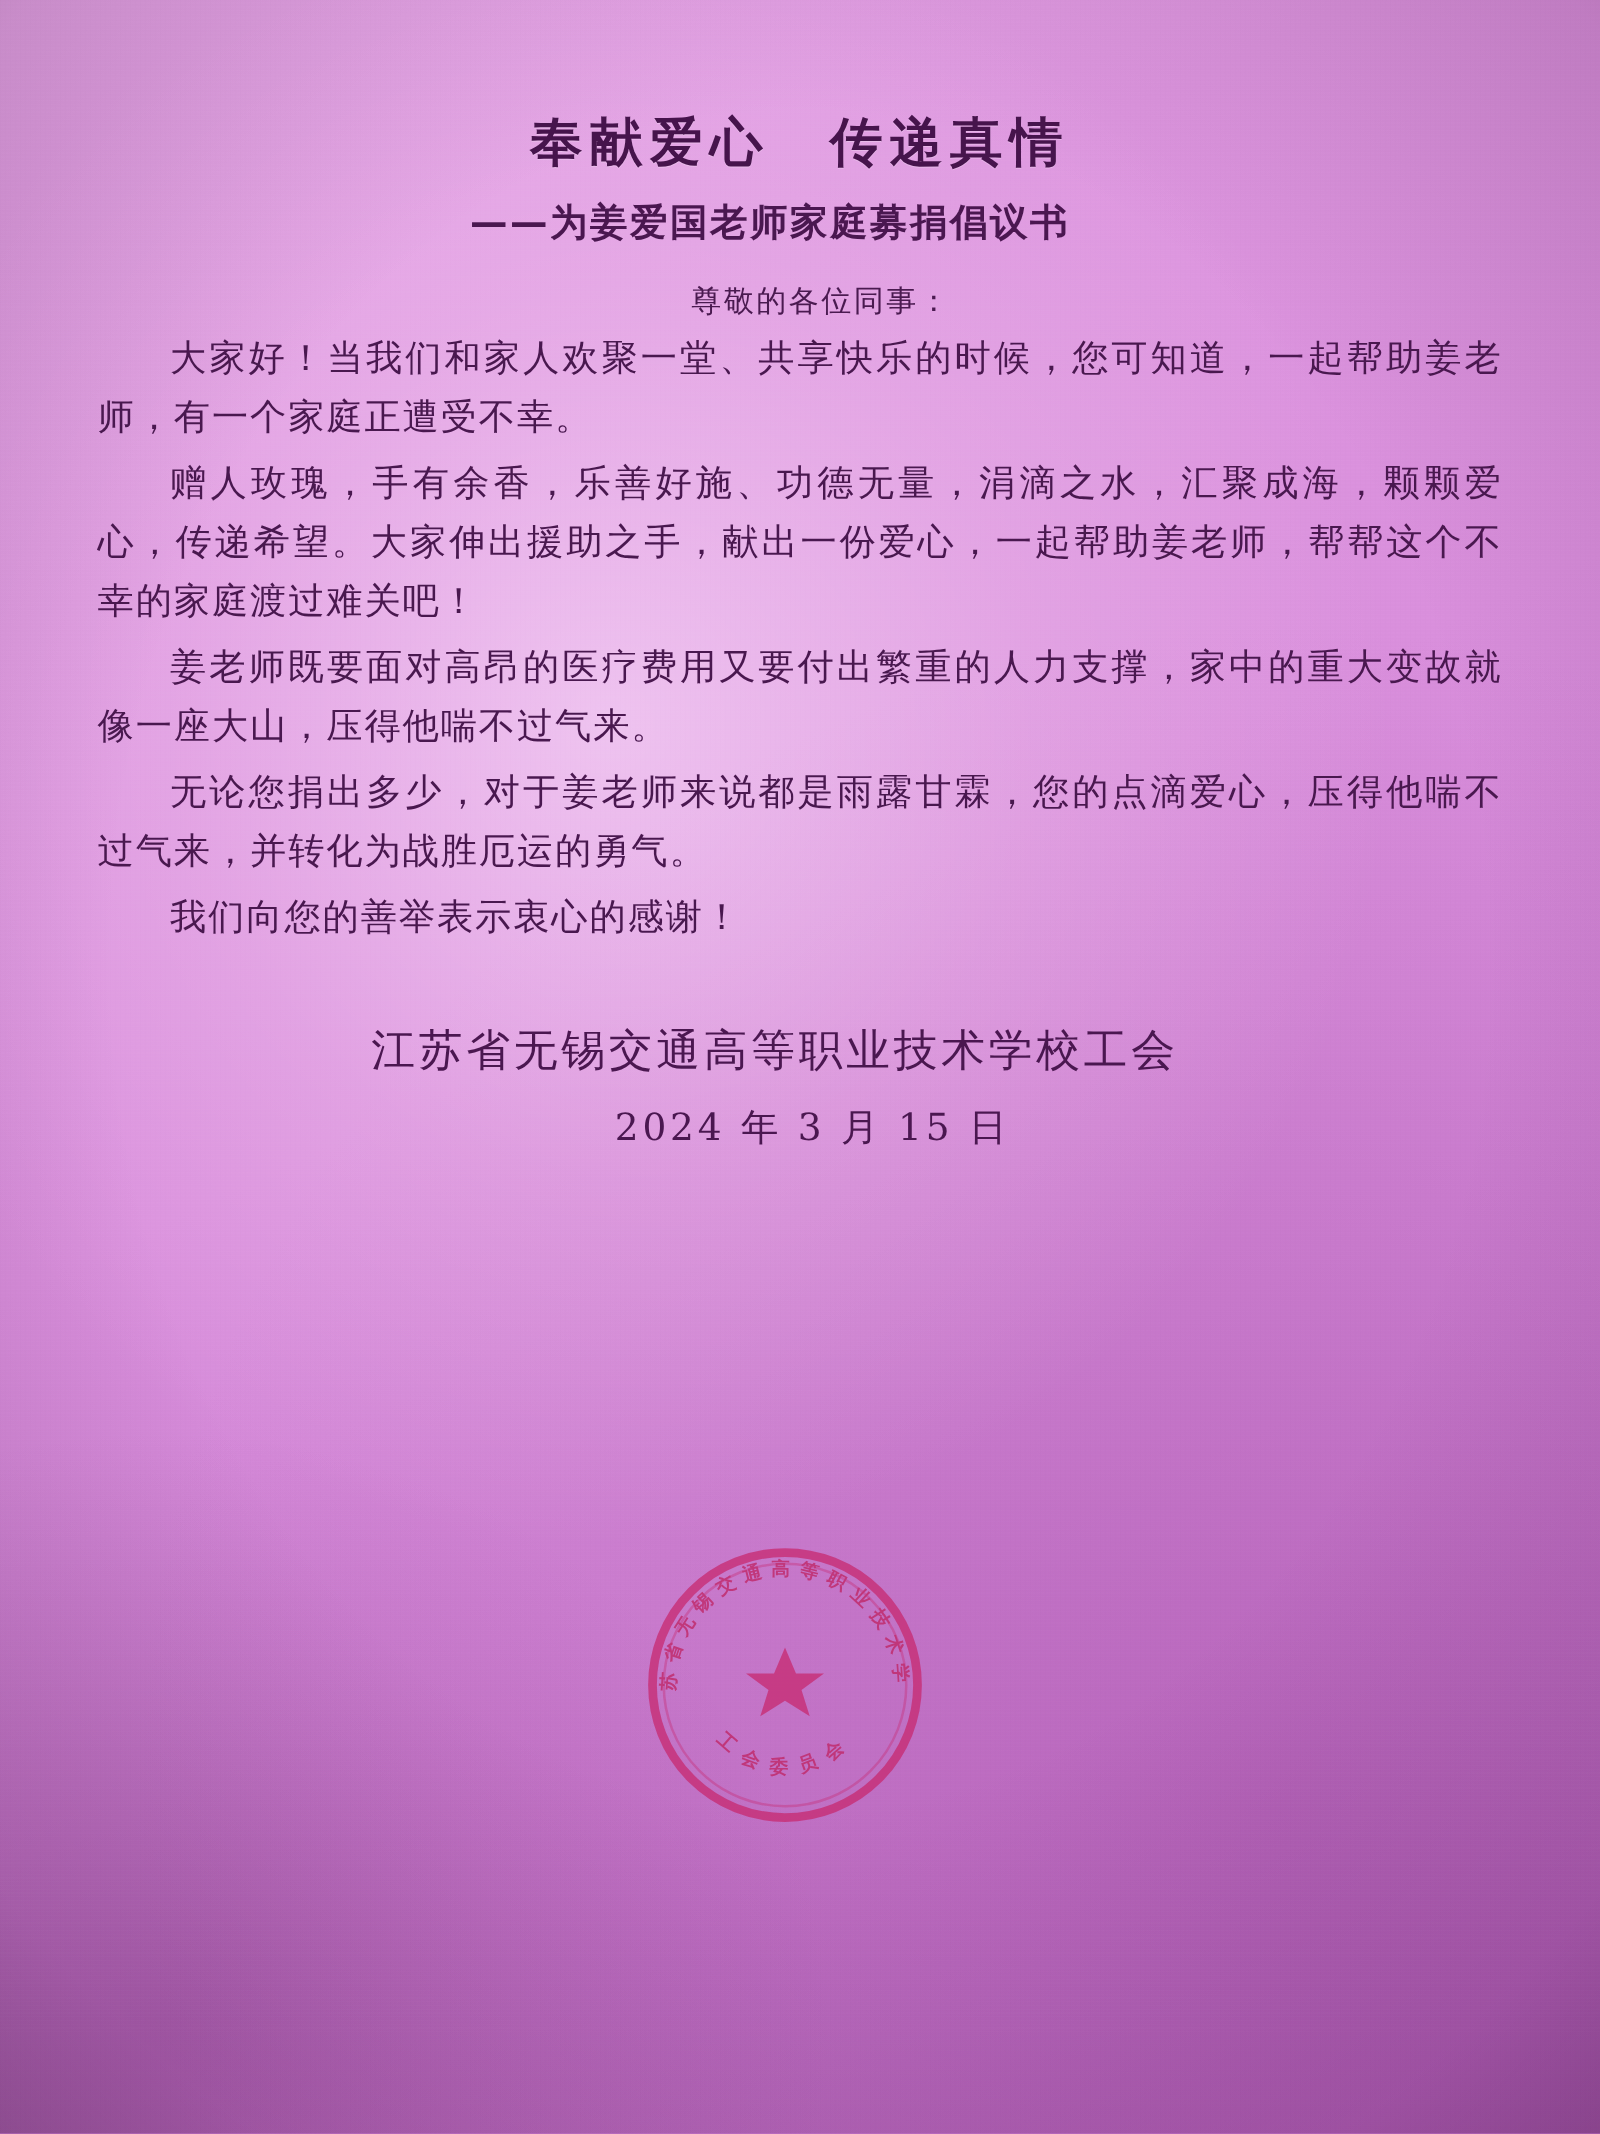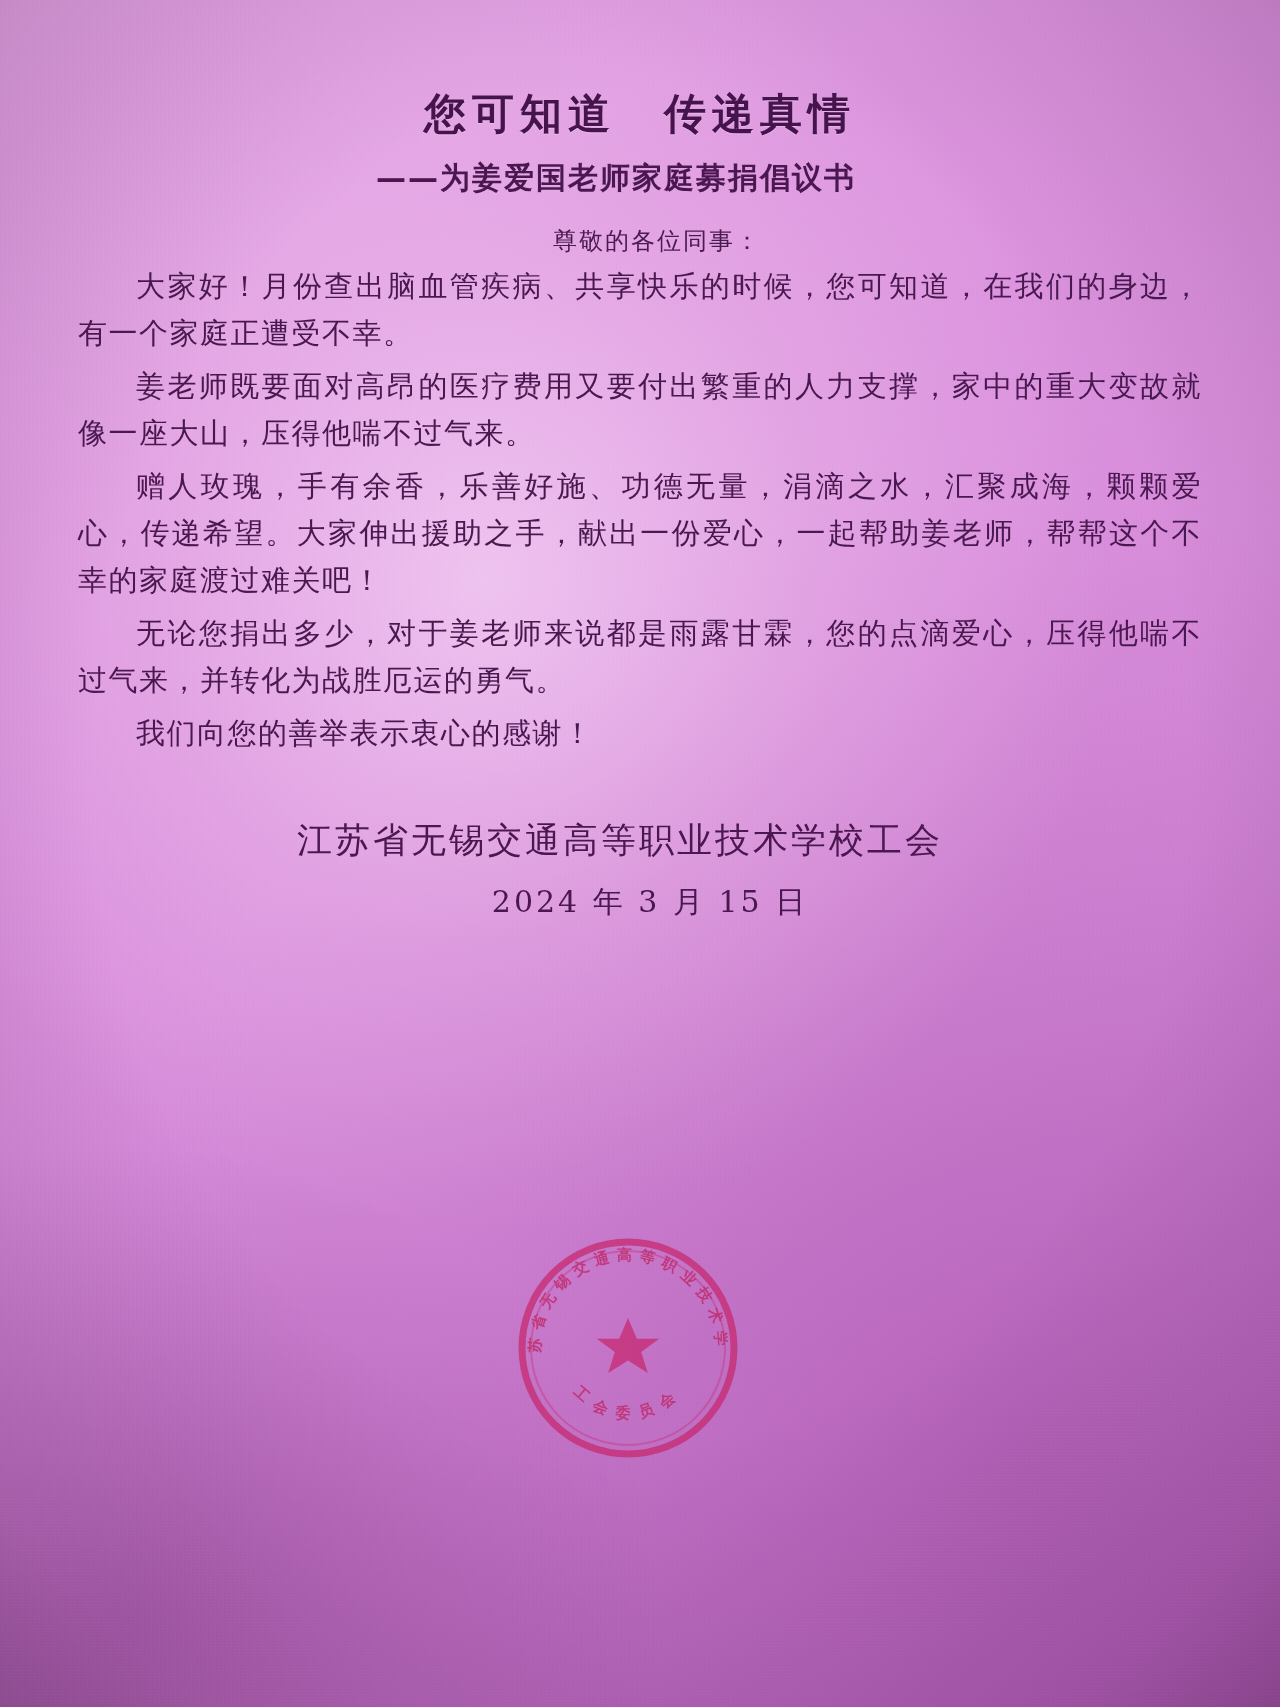--- a/index.html
+++ b/index.html
@@ -127,28 +127,28 @@
 </style>
 </head>
 <body>
 
 <div class="page">
   <div class="vignette"></div>
   <div class="grain"></div>
 
   <div class="content">
 
-    <h1 class="doc-title">您可知道　传递真情</h1>
+    <h1 class="doc-title">奉献爱心　传递真情</h1>
     <div class="doc-subtitle">——为姜爱国老师家庭募捐倡议书</div>
 
     <div class="salutation">尊敬的各位同事：</div>
 
-    <p class="para">大家好！月份查出脑血管疾病、共享快乐的时候，您可知道，在我们的身边，有一个家庭正遭受不幸。</p>
+    <p class="para">大家好！当我们和家人欢聚一堂、共享快乐的时候，您可知道，一起帮助姜老师，有一个家庭正遭受不幸。</p>
+    <p class="para">赠人玫瑰，手有余香，乐善好施、功德无量，涓滴之水，汇聚成海，颗颗爱心，传递希望。大家伸出援助之手，献出一份爱心，一起帮助姜老师，帮帮这个不幸的家庭渡过难关吧！</p>
     <p class="para">姜老师既要面对高昂的医疗费用又要付出繁重的人力支撑，家中的重大变故就像一座大山，压得他喘不过气来。</p>
-    <p class="para">赠人玫瑰，手有余香，乐善好施、功德无量，涓滴之水，汇聚成海，颗颗爱心，传递希望。大家伸出援助之手，献出一份爱心，一起帮助姜老师，帮帮这个不幸的家庭渡过难关吧！</p>
     <p class="para">无论您捐出多少，对于姜老师来说都是雨露甘霖，您的点滴爱心，压得他喘不过气来，并转化为战胜厄运的勇气。</p>
     <p class="para">我们向您的善举表示衷心的感谢！</p>
 
     <div class="sign-block">
       <div class="sign-org">江苏省无锡交通高等职业技术学校工会</div>
       <div class="sign-date">2024 年 3 月 15 日</div>
     </div>
 
   </div>
 

